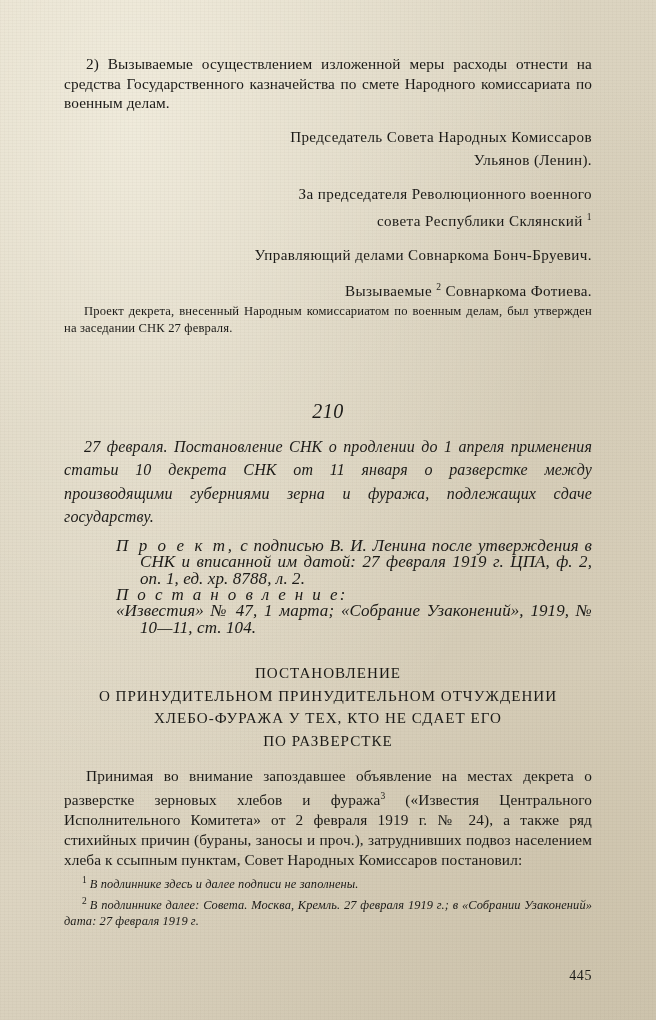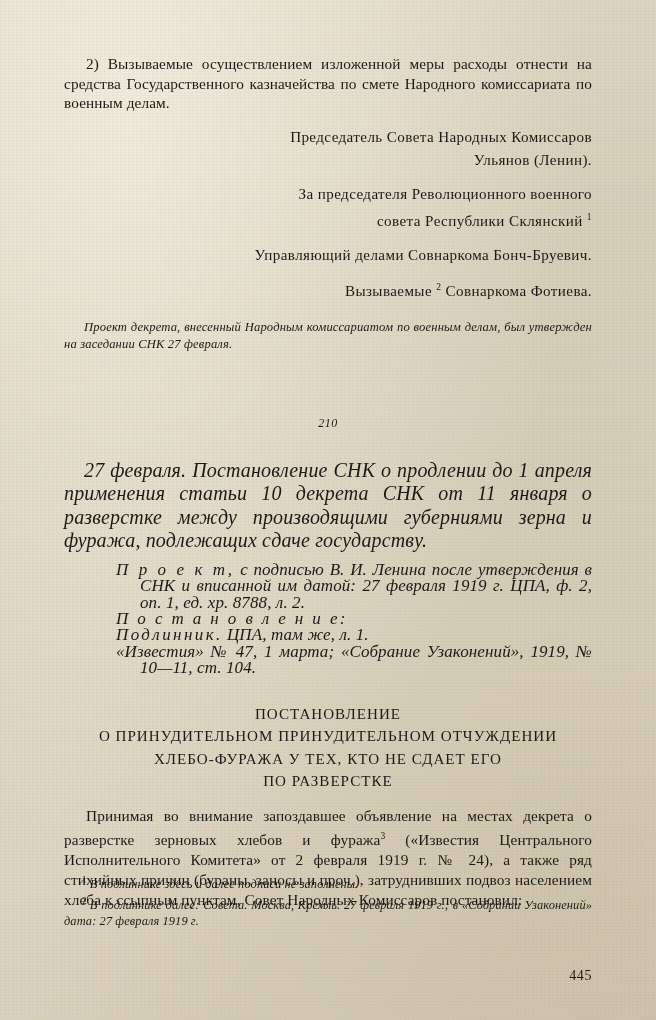--- a/index.html
+++ b/index.html
@@ -53,40 +53,38 @@
     margin-top: 13px;
     font-size: 15.1px;
     line-height: 23px;
     text-align: right;
     letter-spacing: 0.4px;
   }
   .sig-line { display: block; }
   .sig-line sup { font-size: 9.5px; vertical-align: super; }
 
   .note-small {
-    margin-top: 16px;
     font-size: 12.6px;
     line-height: 17.5px;
     text-align: justify;
     letter-spacing: 0.15px;
-    font-style: italic;
   }
   .note-small .ind { text-indent: 20px; display: block; }
 
   .doc-number {
     margin-top: 62px;
     text-align: center;
     font-style: italic;
-    font-size: 12px;
+    font-size: 20px;
     letter-spacing: 0.5px;
   }
   .doc-title {
-    margin-top: 28px;
+    margin-top: 12px;
     font-style: italic;
-    font-size: 20px;
+    font-size: 16px;
     line-height: 23.5px;
     text-align: justify;
     text-indent: 20px;
     letter-spacing: 0.15px;
   }
   .src-block {
     margin-top: 9px;
     font-size: 17px;
     line-height: 16.4px;
     text-align: justify;
@@ -165,21 +163,20 @@
       <span class="ind">Проект декрета, внесенный Народным комиссариатом по военным делам, был утвержден на заседании СНК 27 февраля.</span>
     </div>
 
     <div class="doc-number">210</div>
 
     <div class="doc-title">27 февраля. Постановление СНК о продлении до 1 апреля применения статьи 10 декрета СНК от 11 января о разверстке между производящими губерниями зерна и фуража, подлежащих сдаче государству.</div>
 
     <div class="src-block">
       <span class="src-line hang"><i class="sp">П р о е к т,</i><i> с подписью В. И. Ленина после утверждения в СНК и вписанной им датой: 27 февраля 1919 г. ЦПА, ф. 2, оп. 1, ед. хр. 8788, л. 2.</i></span>
       <span class="src-line"><i class="sp">П о с т а н о в л е н и е:</i></span>
-      <span class="src-line"><i class="sp">Подлинник.</i><i> ЦПА, там же, л. 1.</i></span>
       <span class="src-line hang"><i>«Известия» № 47, 1 марта; «Собрание Узаконений», 1919, № 10—11, ст. 104.</i></span>
     </div>
 
     <div class="heading">
       <span class="l">ПОСТАНОВЛЕНИЕ</span>
       <span class="l">О ПРИНУДИТЕЛЬНОМ ПРИНУДИТЕЛЬНОМ ОТЧУЖДЕНИИ</span>
       <span class="l">ХЛЕБО-ФУРАЖА У ТЕХ, КТО НЕ СДАЕТ ЕГО</span>
       <span class="l">ПО РАЗВЕРСТКЕ</span>
     </div>
 

